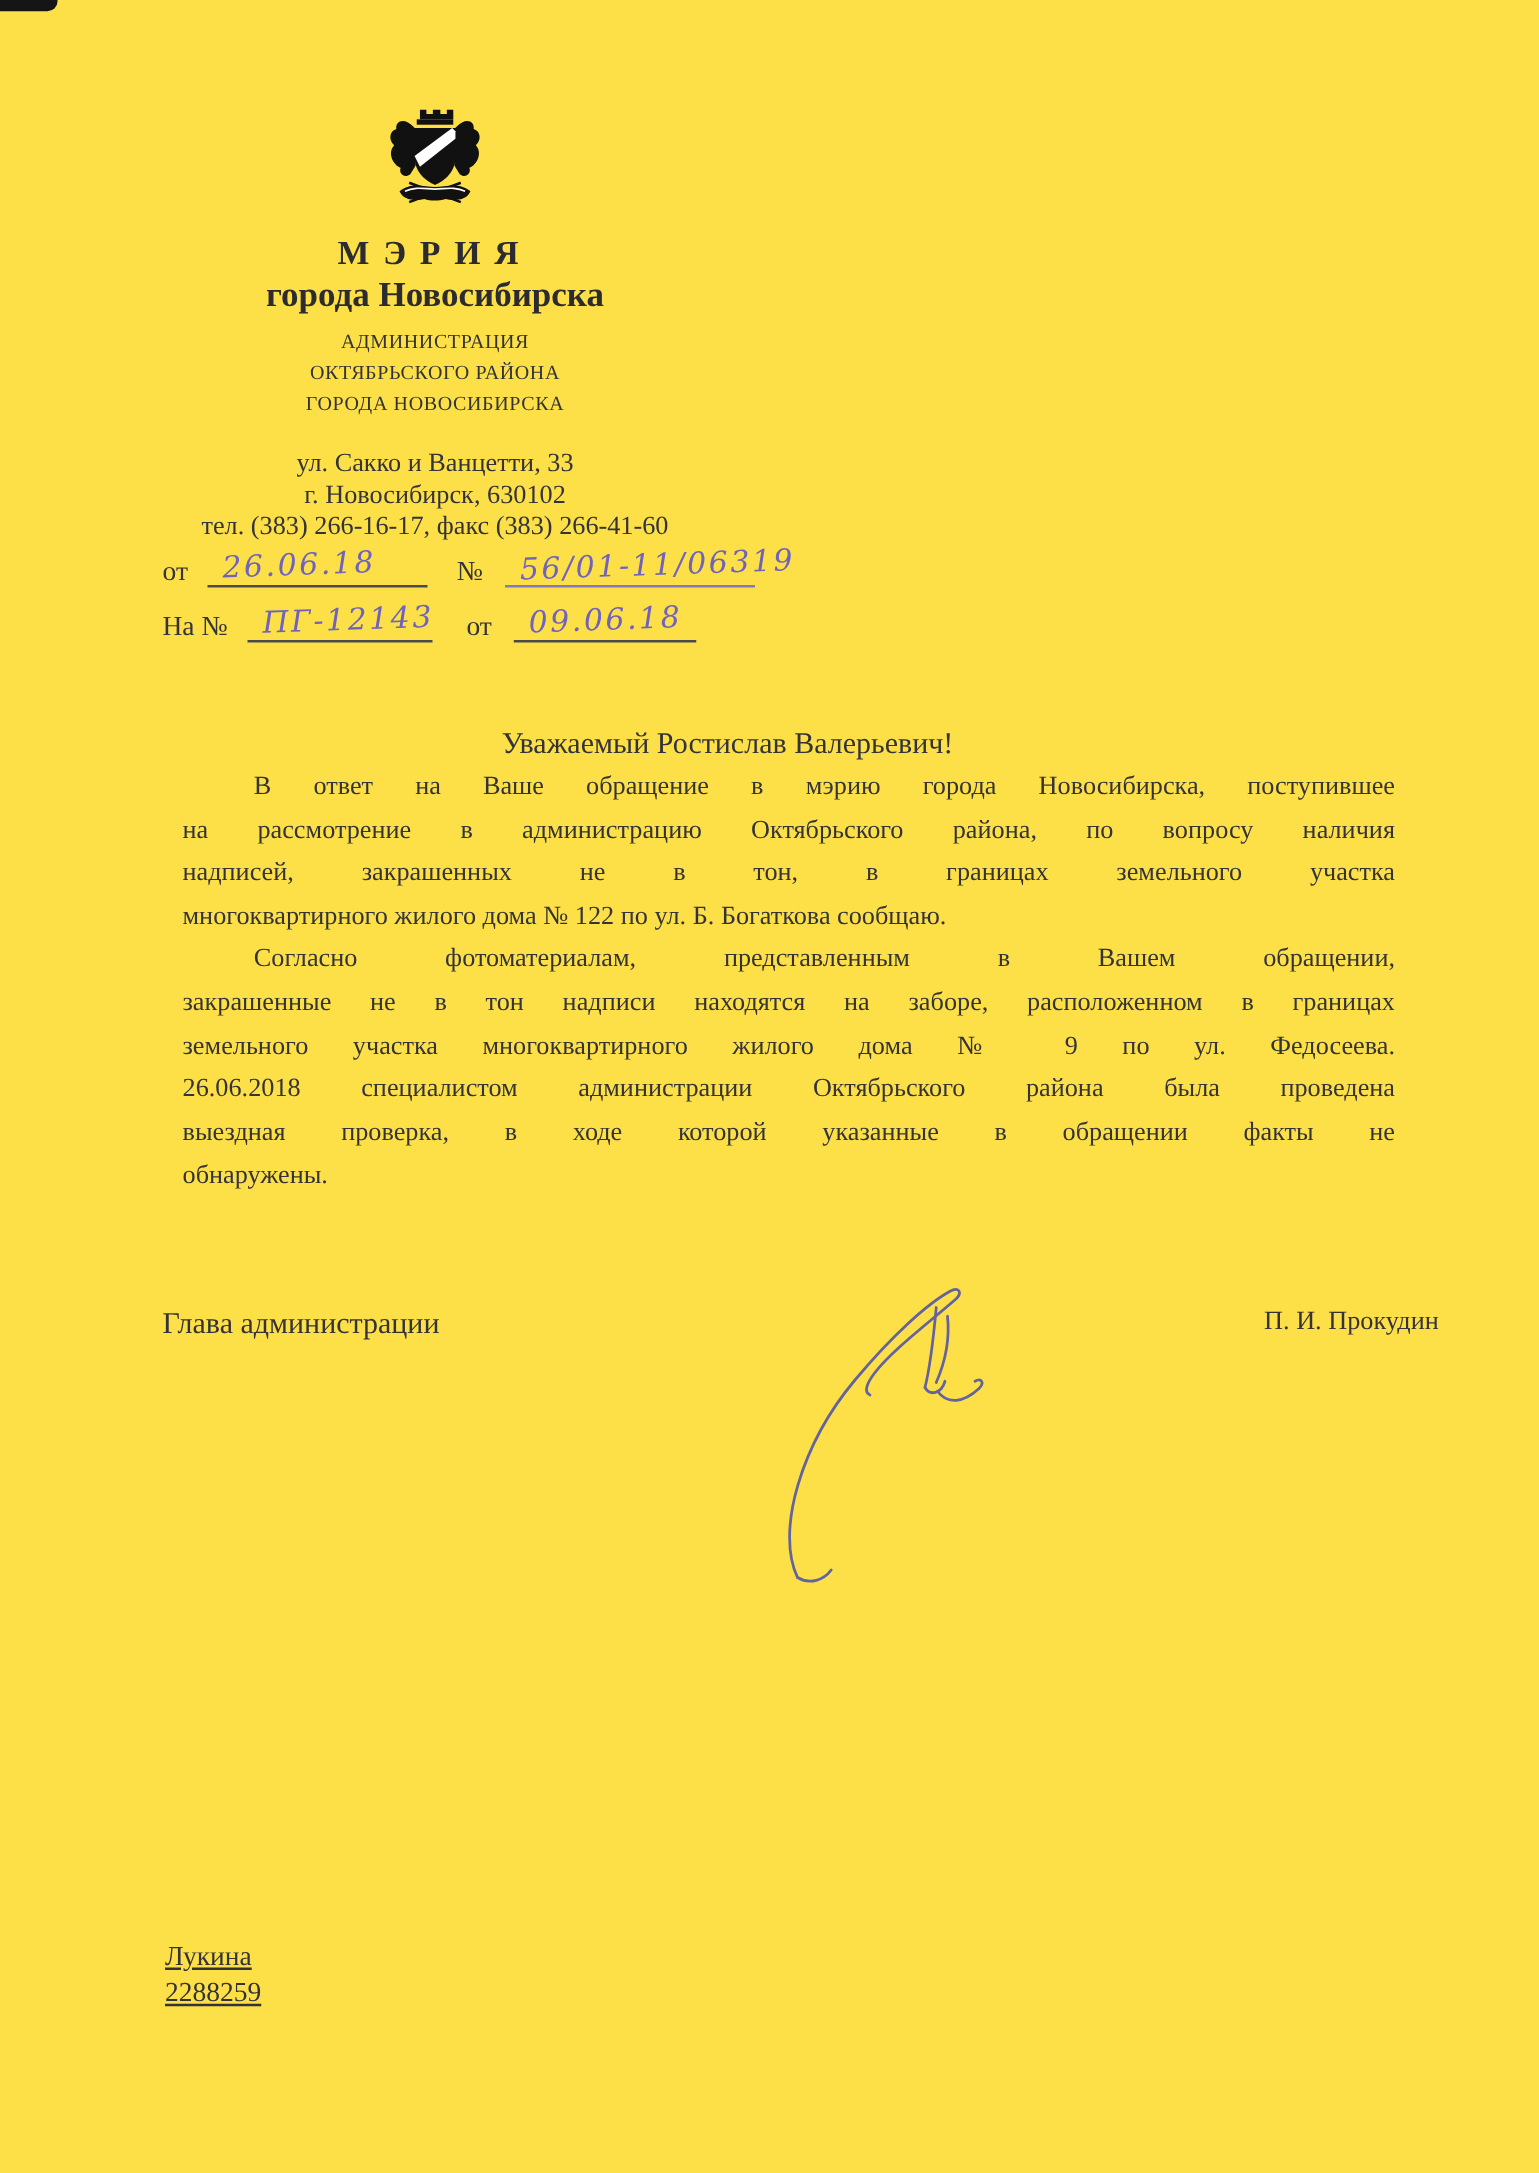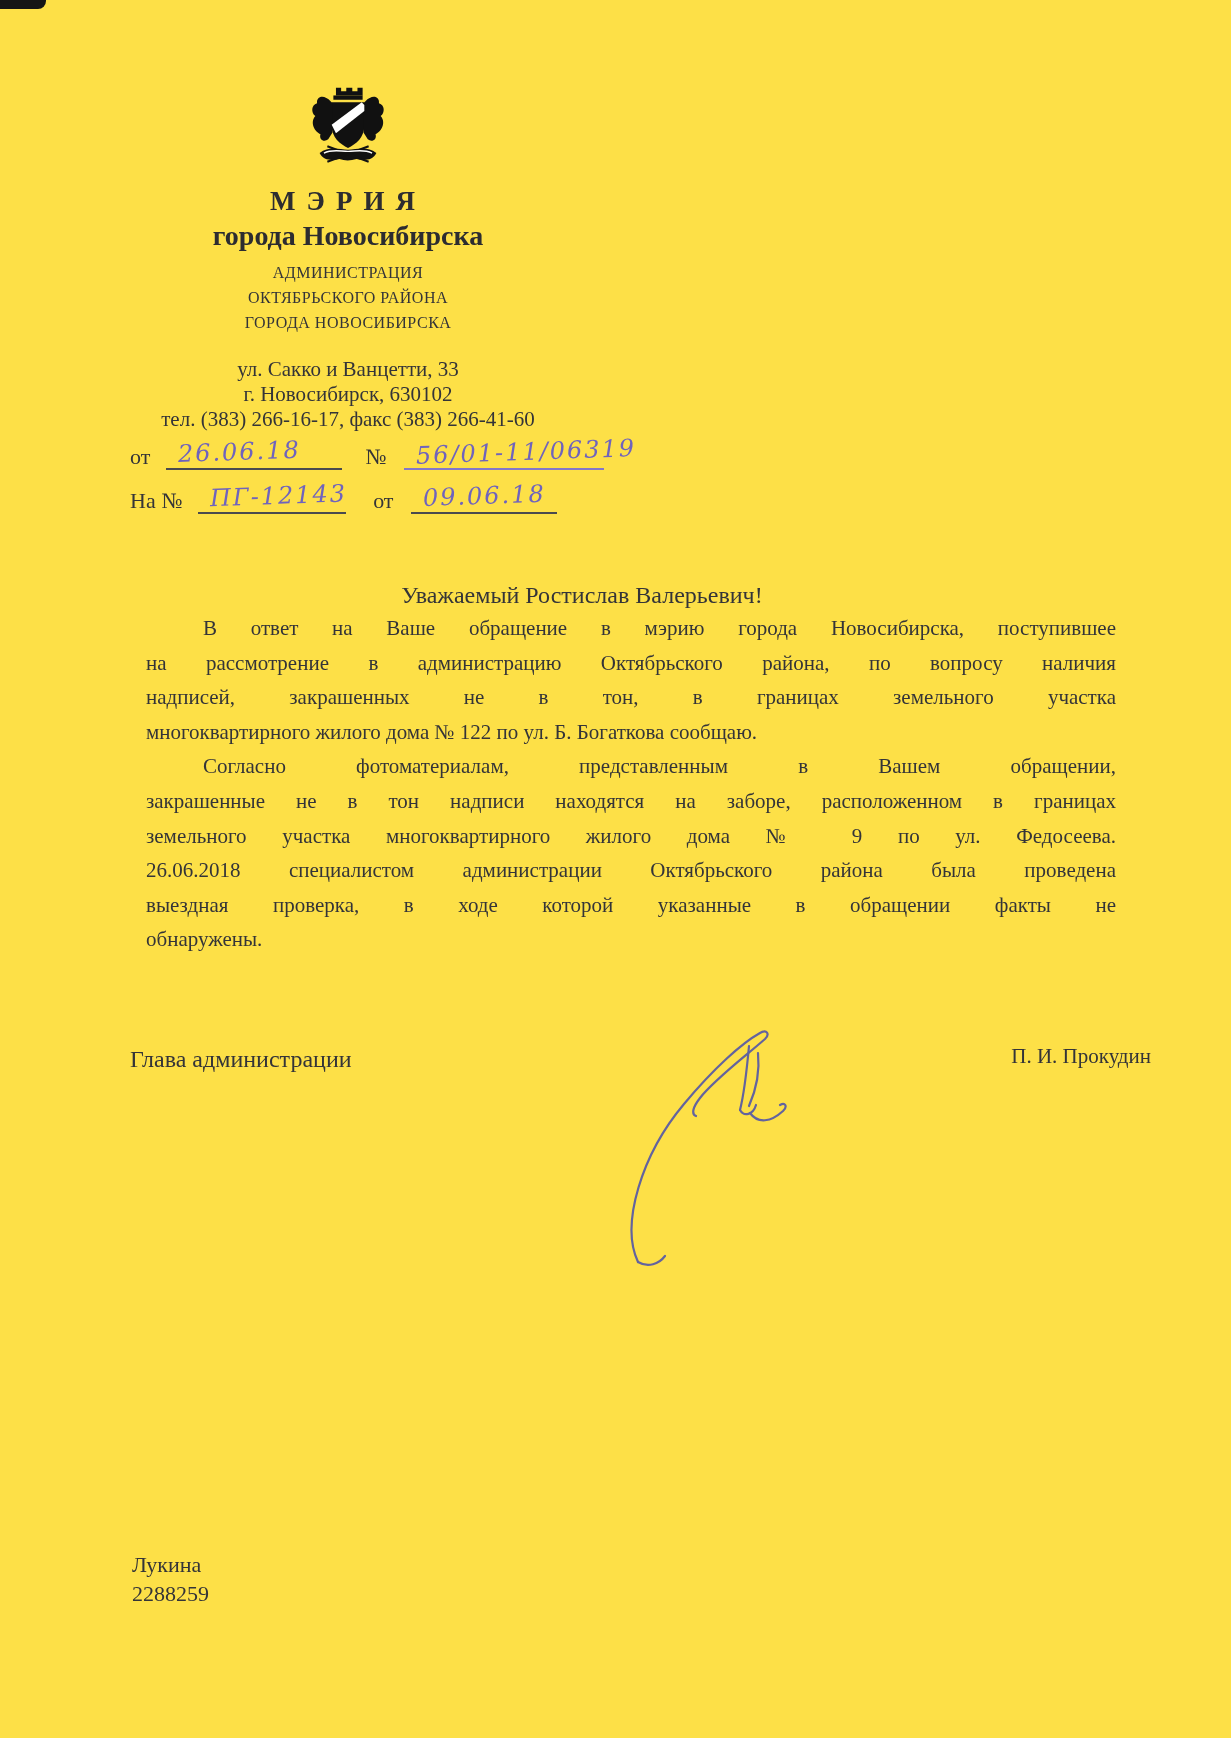--- a/index.html
+++ b/index.html
@@ -47,21 +47,21 @@
   .jline { text-align:justify; text-align-last:justify; }
   .jline.first { padding-left:57px; }
   .jline.last { text-align-last:left; }
 
   
   .sig-position { position:absolute; left:130px; top:1046px; font-size:24px; }
   .sig-name { position:absolute; right:80px; top:1044px; font-size:21px;text-align:center; }
   .signature-svg { position:absolute; left:598px; top:1016px; }
 
   
-  .footer { position:absolute; left:132px; top:1550px; font-size:22px; line-height:29px; }
+  .footer { position:absolute; left:132px; top:1550px; font-size:22px; line-height:29px;text-decoration:underline; }
 </style>
 </head>
 <body>
 
 <div class="page">
 
   <div class="corner-artifact"></div>
 
   <div class="letterhead">
     <svg class="emblem" width="86" height="90" viewBox="0 0 100 104" aria-hidden="true">

